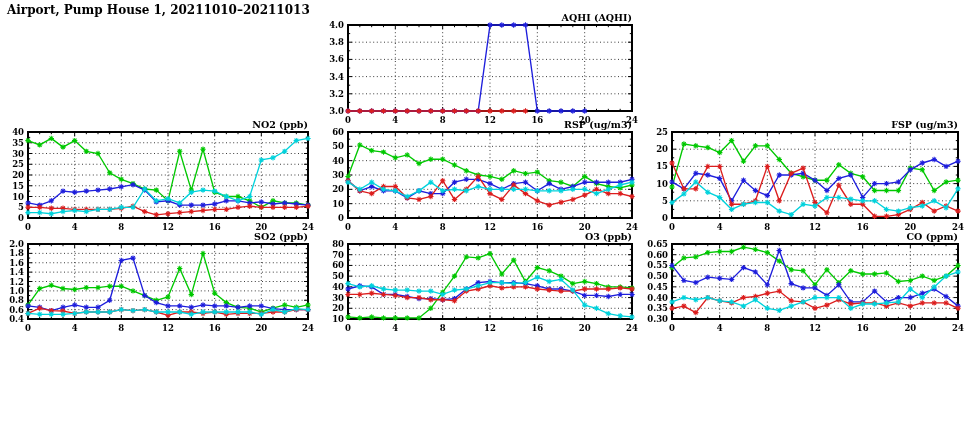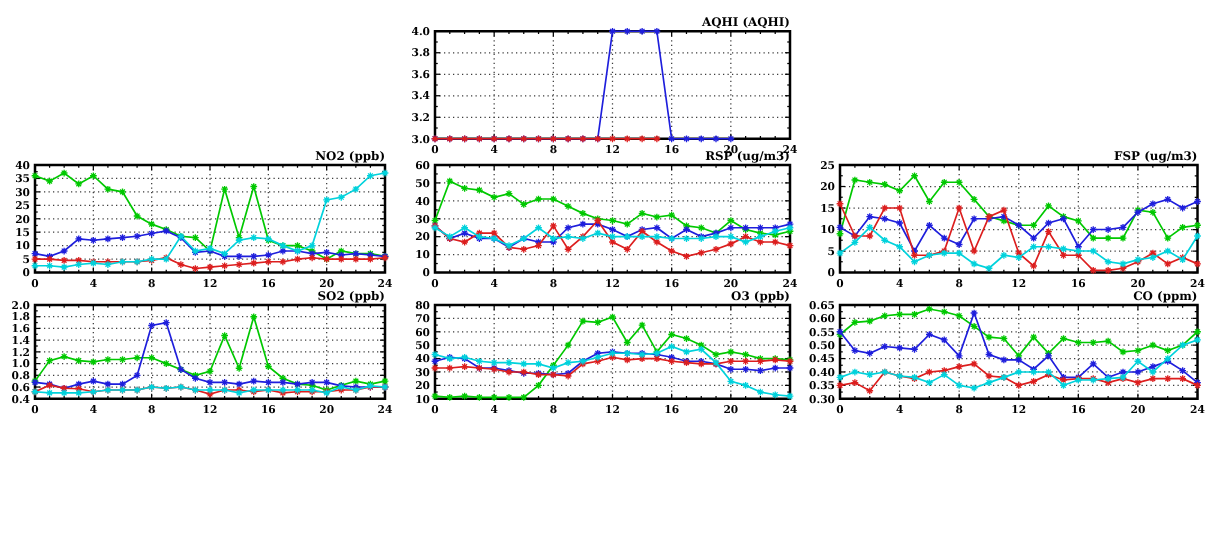--- a/index.html
+++ b/index.html
@@ -7,20 +7,21 @@
         font-family:"DejaVu Serif", serif;}
   .page-title{position:absolute;left:7px;top:3px;font-size:12px;font-weight:bold;color:#000;
               letter-spacing:0px;white-space:nowrap;}
   svg.charts{position:absolute;left:0;top:0;}
   svg text{font-family:"DejaVu Serif", serif;font-weight:bold;fill:#000;}
 </style>
 </head>
 <body>
 
 <div class="page">
+  <div class="page-title">Airport, Pump House 1, 20211010–20211013</div>
   <svg class="charts" id="charts-svg" width="975" height="447" viewBox="0 0 975 447">
       <g>
         <g stroke="#3c3c3c" stroke-width="1" stroke-dasharray="1 2.6" stroke-linecap="butt">
           <line x1="395.3333333333333" y1="25" x2="395.3333333333333" y2="111"></line>
           <line x1="442.66666666666663" y1="25" x2="442.66666666666663" y2="111"></line>
           <line x1="490" y1="25" x2="490" y2="111"></line>
           <line x1="537.3333333333333" y1="25" x2="537.3333333333333" y2="111"></line>
           <line x1="584.6666666666667" y1="25" x2="584.6666666666667" y2="111"></line>
           <line x1="348" y1="93.79999999999998" x2="632" y2="93.79999999999998"></line>
           <line x1="348" y1="76.60000000000001" x2="632" y2="76.60000000000001"></line>

